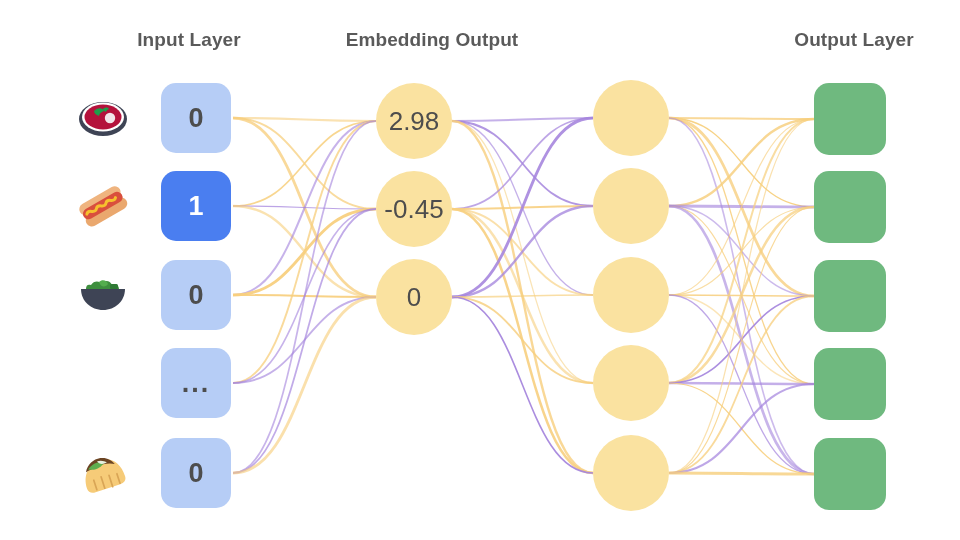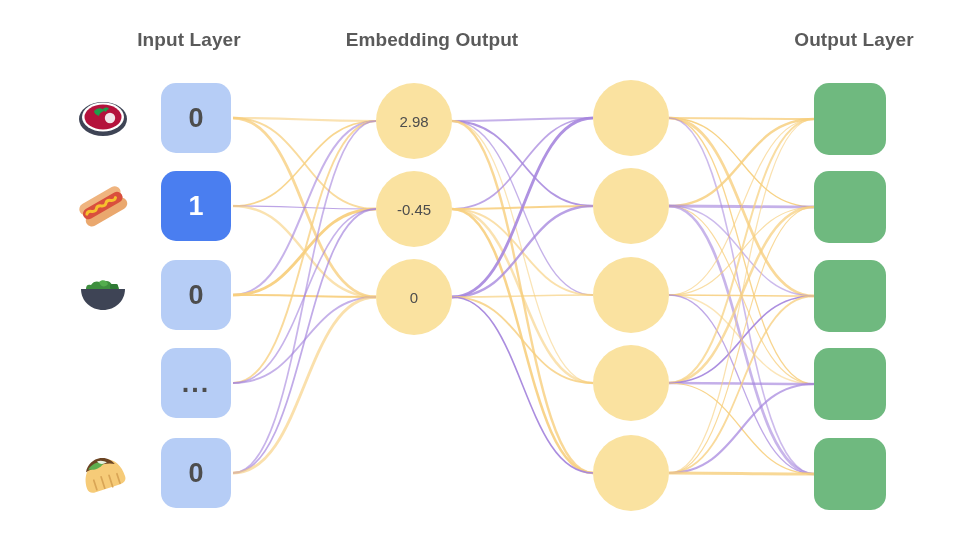--- a/index.html
+++ b/index.html
@@ -74,21 +74,21 @@
 
   
   .node-circle {
     position: absolute;
     width: 76px; height: 76px;
     border-radius: 50%;
     background: #fae2a0;
     display: flex;
     align-items: center;
     justify-content: center;
-    font-size: 15px;
+    font-size: 26px;
     color: #4d4d4d;
     transform: translate(-50%, -50%);
   }
 
   
   .out-box {
     position: absolute;
     left: 814px;
     width: 72px; height: 72px;
     border-radius: 15px;

